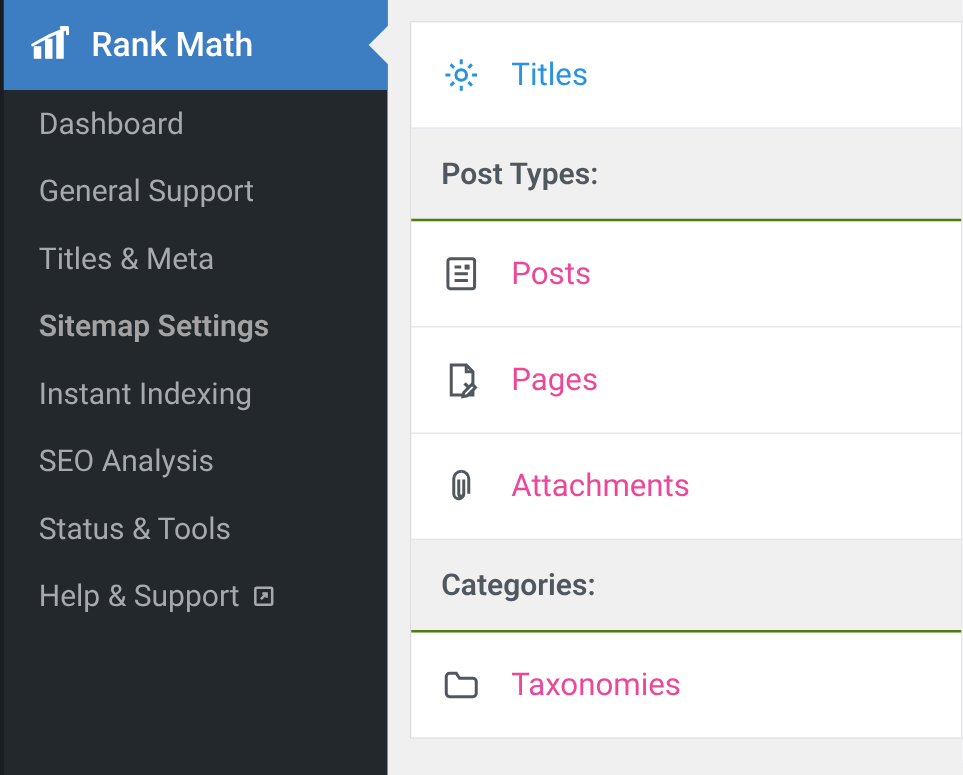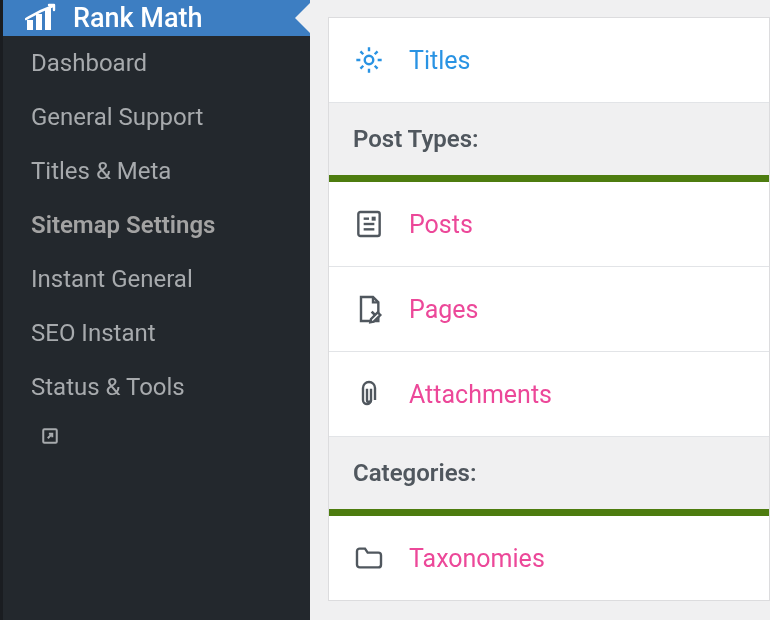--- a/index.html
+++ b/index.html
@@ -15,22 +15,22 @@
       width: 310px;
       background: #23282d;
       height: 100%;
       position: relative;
       border-left: 3px solid #1a1d21;
     }
     .sidebar-header {
       background: #3d7ec2;
       color: #fff;
       display: flex;
-      align-items: center;
-      padding: 2px 22px;
+      align-items: flex-start;
+      padding: 20px 22px;
       font-size: 27px;
       font-weight: 500;
       position: relative;
     }
     .sidebar-header::after {
       content: "";
       position: absolute;
       right: -1px;
       top: 50%;
       transform: translateY(-50%);
@@ -101,21 +101,21 @@
     .panel-item.selected {
       color: #2993e3;
     }
     .panel-item.selected .item-icon { color: #2993e3; }
     .panel-header {
       background: #f0f0f1;
       padding: 22px 24px;
       font-size: 24px;
       font-weight: 600;
       color: #50575e;
-      border-bottom: 7px solid #4d7c0f;
+      border-bottom: 2px solid #4d7c0f;
     }
     .top-spacer {
       height: 18px;
       background: #f0f0f1;
       border-bottom: 1px solid #dcdcde;
     }
     svg { display: block; }
   </style>
 </head>
 <body>
@@ -140,29 +140,30 @@
     <div class="sidebar-item">
       <span>General Support</span>
     </div>
     <div class="sidebar-item">
       <span>Titles &amp; Meta</span>
     </div>
     <div class="sidebar-item active">
       <span>Sitemap Settings</span>
     </div>
     <div class="sidebar-item">
-      <span>Instant General</span>
-    </div>
-    <div class="sidebar-item">
-      <span>SEO Instant</span>
+      <span>Instant Indexing</span>
+    </div>
+    <div class="sidebar-item">
+      <span>SEO Analysis</span>
     </div>
     <div class="sidebar-item">
       <span>Status &amp; Tools</span>
     </div>
     <div class="sidebar-item">
+      <span>Help &amp; Support</span>
       <span class="ext-icon">
         <svg viewBox="0 0 16 16" fill="none" stroke="#a7aaad" stroke-width="1.8">
           <rect x="2" y="2" width="12" height="12" rx="1"></rect>
           <path d="M6 10 L10 6"></path>
           <path d="M7 6 H10 V9"></path>
         </svg>
       </span>
     </div>
   </div>
 </div>

